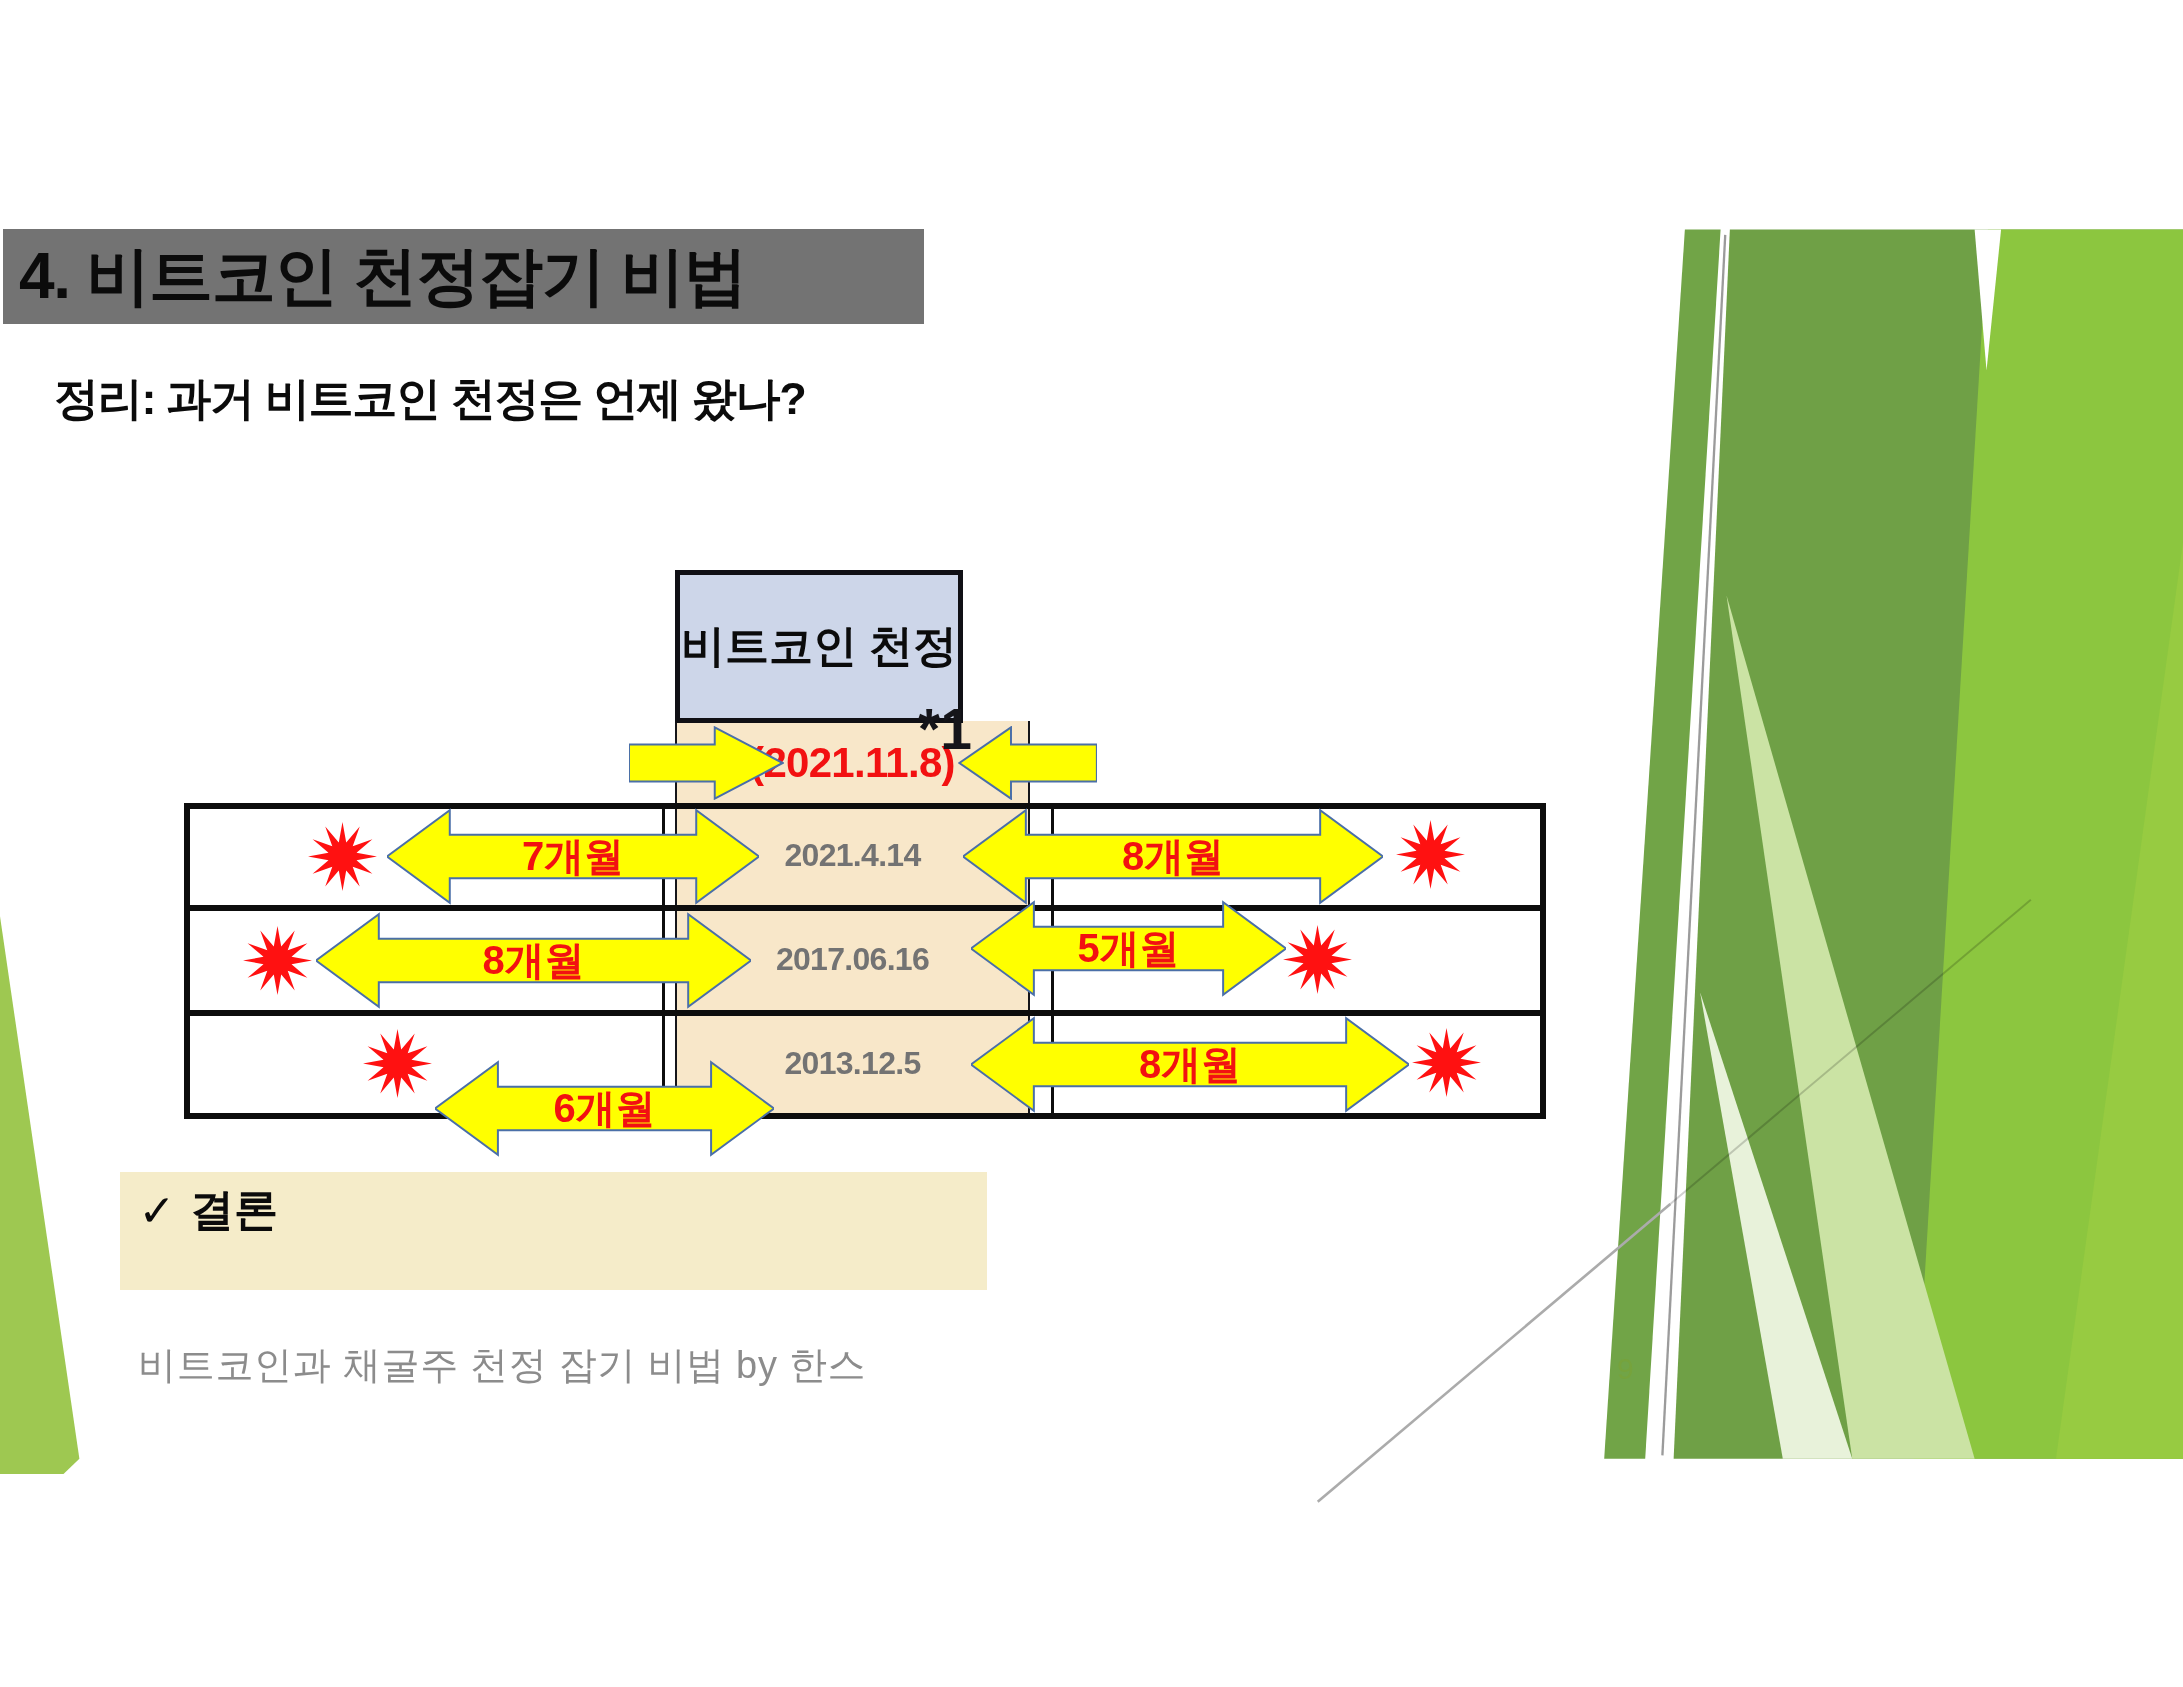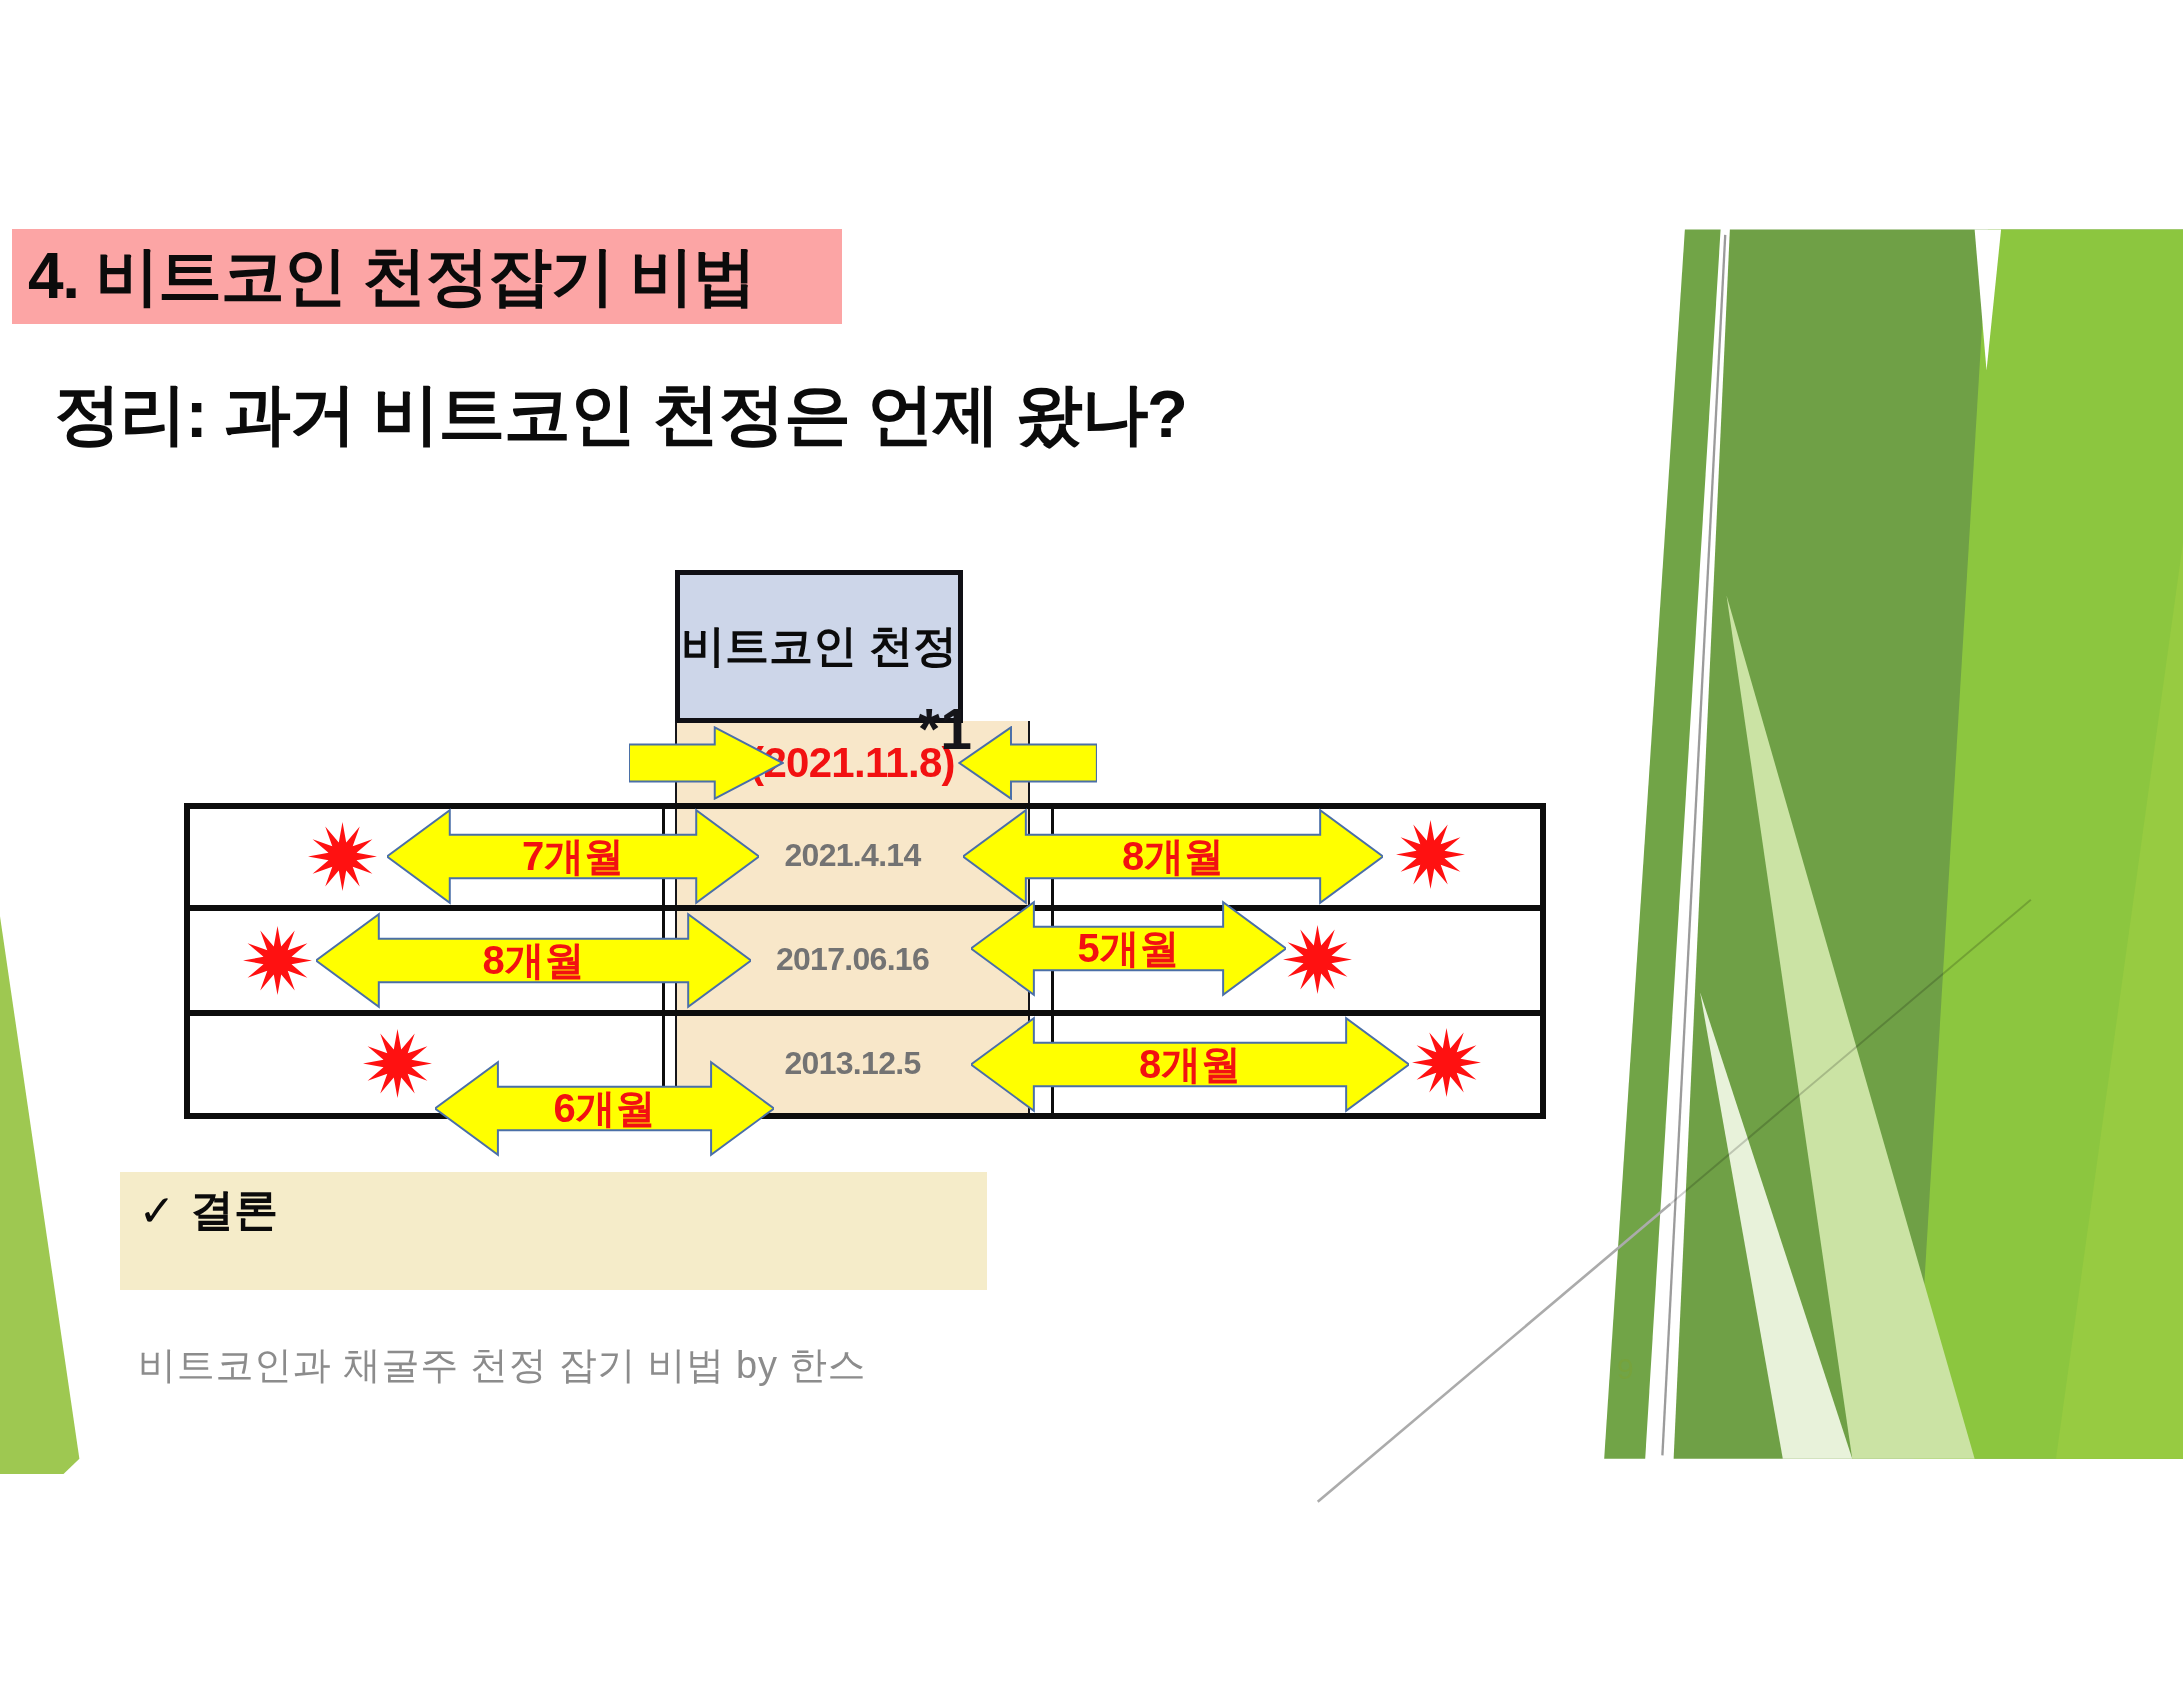--- a/index.html
+++ b/index.html
@@ -4,28 +4,28 @@
 <style>
   html,body{margin:0;padding:0;background:#e8e8e8;}
   .slide{
     position:relative; width:2183px; height:1687px; background:#ffffff;
     overflow:hidden; font-family:"Liberation Sans","DejaVu Sans",sans-serif;
   }
   .deco{position:absolute;left:0;top:0;width:2183px;height:1687px;}
 
   
   .title-box{
-    position:absolute; left:12px; top:229px; width:830px; height:95px;
-    background:#fca5a5; display:flex; align-items:center;
+    position:absolute; left:3px; top:229px; width:921px; height:95px;
+    background:#737373; display:flex; align-items:center;
   }
   .title-box h1{
     margin:0 0 0 16px; font-size:64px; font-weight:800; color:#0b0b0b; letter-spacing:-1.3px;
   }
   .subtitle{
-    position:absolute; left:54px; top:369px; font-size:67px; font-weight:800;
+    position:absolute; left:54px; top:369px; font-size:45px; font-weight:800;
     color:#0b0b0b; letter-spacing:-1.3px; white-space:nowrap;
   }
 
   
   .center-col{
     position:absolute; left:675px; top:721px; width:355px; height:397px;
     background:#F8E7C9; border-left:2.6px solid #15151a; border-right:2.6px solid #15151a;
     box-sizing:border-box; z-index:1;
   }
   .bt-header{

